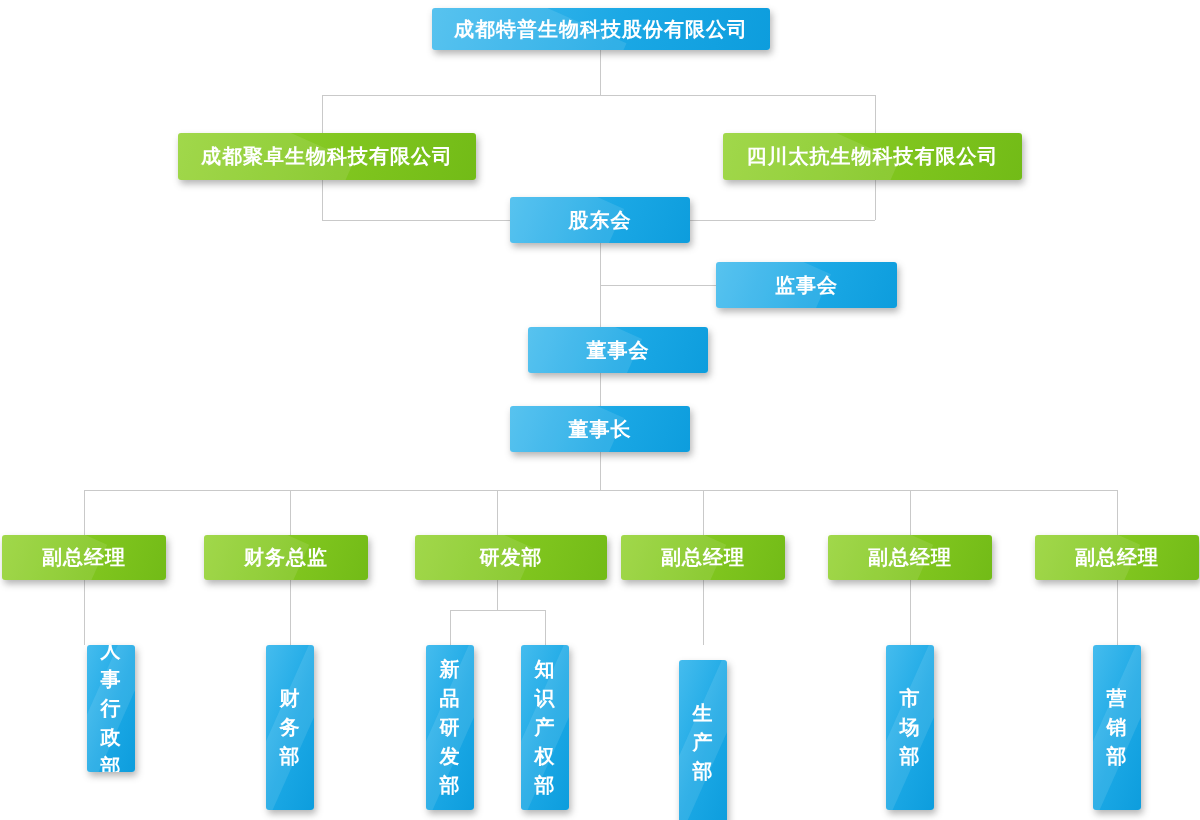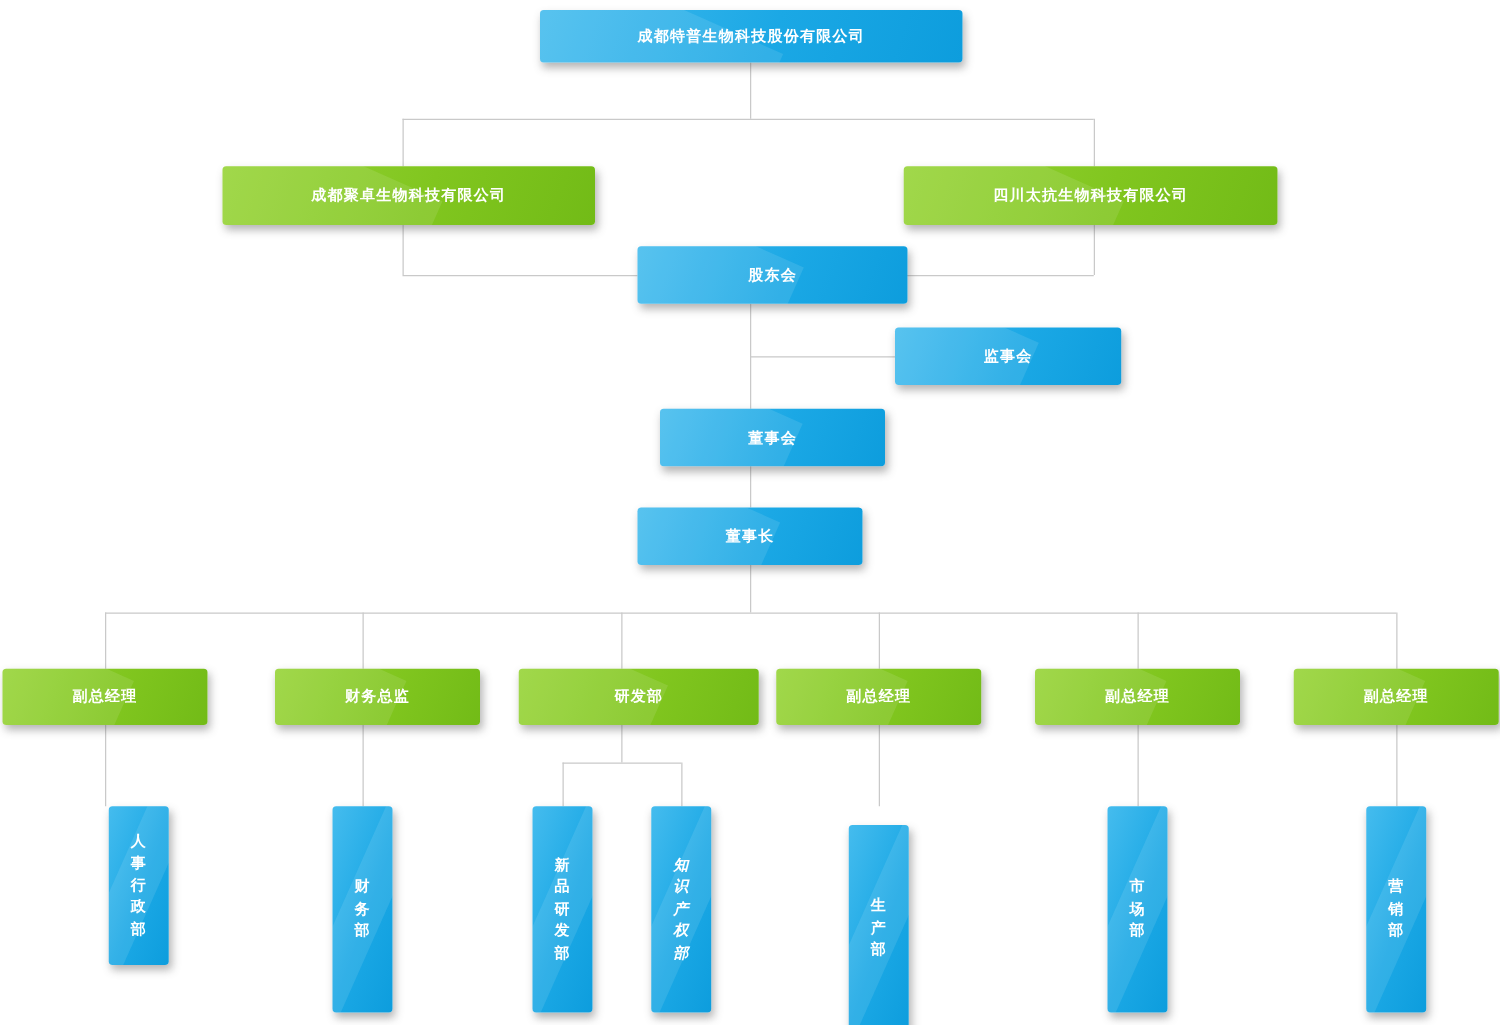--- a/index.html
+++ b/index.html
@@ -24,21 +24,21 @@
   .vl { width: 1px; }
 
   
   .node {
     position: absolute;
     display: flex;
     align-items: center;
     justify-content: center;
     color: #ffffff;
     font-weight: bold;
-    font-size: 12px;
+    font-size: 20px;
     letter-spacing: 1px;
     border-radius: 3px;
     box-shadow: 2px 4px 7px rgba(90, 90, 90, 0.45);
     overflow: hidden;
     box-sizing: border-box;
     text-align: center;
   }
   .node::after {
     content: '';
     position: absolute;
@@ -109,40 +109,40 @@
   </div>
 
   <div class="node green" style="left:178px; top:133px; width:298px; height:47px;text-align:center;">
     <span class="htext">成都聚卓生物科技有限公司</span>
   </div>
 
   <div class="node green" style="left:723px; top:133px; width:299px; height:47px;">
     <span class="htext">四川太抗生物科技有限公司</span>
   </div>
 
-  <div class="node blue" style="left:510px; top:197px; width:216px; height:46px;">
+  <div class="node blue" style="left:510px; top:197px; width:180px; height:46px;">
     <span class="htext">股东会</span>
   </div>
 
   <div class="node blue" style="left:716px; top:262px; width:181px; height:46px;">
     <span class="htext">监事会</span>
   </div>
 
   <div class="node blue" style="left:528px; top:327px; width:180px; height:46px;text-align:center;">
     <span class="htext">董事会</span>
   </div>
 
   <div class="node blue" style="left:510px; top:406px; width:180px; height:46px;">
     <span class="htext">董事长</span>
   </div>
 
   <div class="node green" style="left:2px; top:535px; width:164px; height:45px;">
     <span class="htext">副总经理</span>
   </div>
-  <div class="node green" style="left:220px; top:535px; width:164px; height:45px;">
+  <div class="node green" style="left:204px; top:535px; width:164px; height:45px;">
     <span class="htext">财务总监</span>
   </div>
   <div class="node green" style="left:415px; top:535px; width:192px; height:45px;">
     <span class="htext">研发部</span>
   </div>
   <div class="node green" style="left:621px; top:535px; width:164px; height:45px;">
     <span class="htext">副总经理</span>
   </div>
   <div class="node green" style="left:828px; top:535px; width:164px; height:45px;">
     <span class="htext">副总经理</span>
@@ -153,21 +153,21 @@
 
   <div class="node blue vnode" style="left:60px; top:645px; width:48px; height:127px;margin-left:27px;">
     <span class="vtext">人事行政部</span>
   </div>
   <div class="node blue vnode" style="left:266px; top:645px; width:48px; height:165px;">
     <span class="vtext">财务部</span>
   </div>
   <div class="node blue vnode" style="left:426px; top:645px; width:48px; height:165px;align-items:center;">
     <span class="vtext">新品研发部</span>
   </div>
-  <div class="node blue vnode" style="left:521px; top:645px; width:48px; height:165px;font-style:italic;">
+  <div class="node blue vnode" style="left:521px; top:645px; width:48px; height:165px;">
     <span class="vtext">知识产权部</span>
   </div>
   <div class="node blue vnode" style="left:679px; top:645px; width:48px; height:165px;margin-top:15px;">
     <span class="vtext">生产部</span>
   </div>
   <div class="node blue vnode" style="left:886px; top:645px; width:48px; height:165px;">
     <span class="vtext">市场部</span>
   </div>
   <div class="node blue vnode" style="left:1093px; top:645px; width:48px; height:165px;">
     <span class="vtext">营销部</span>

